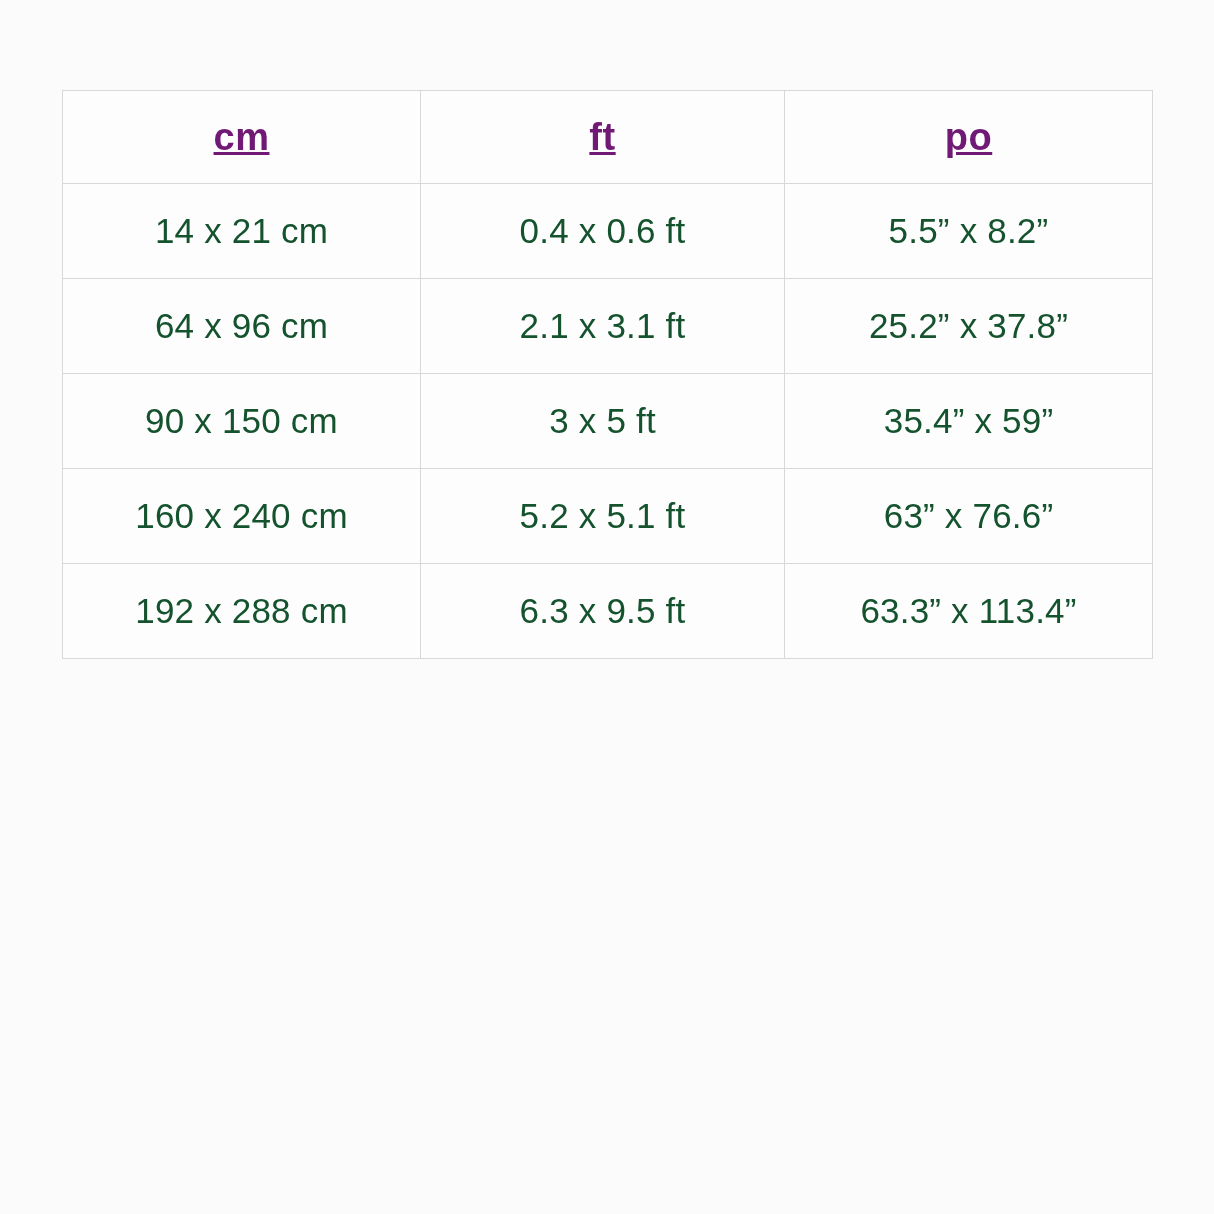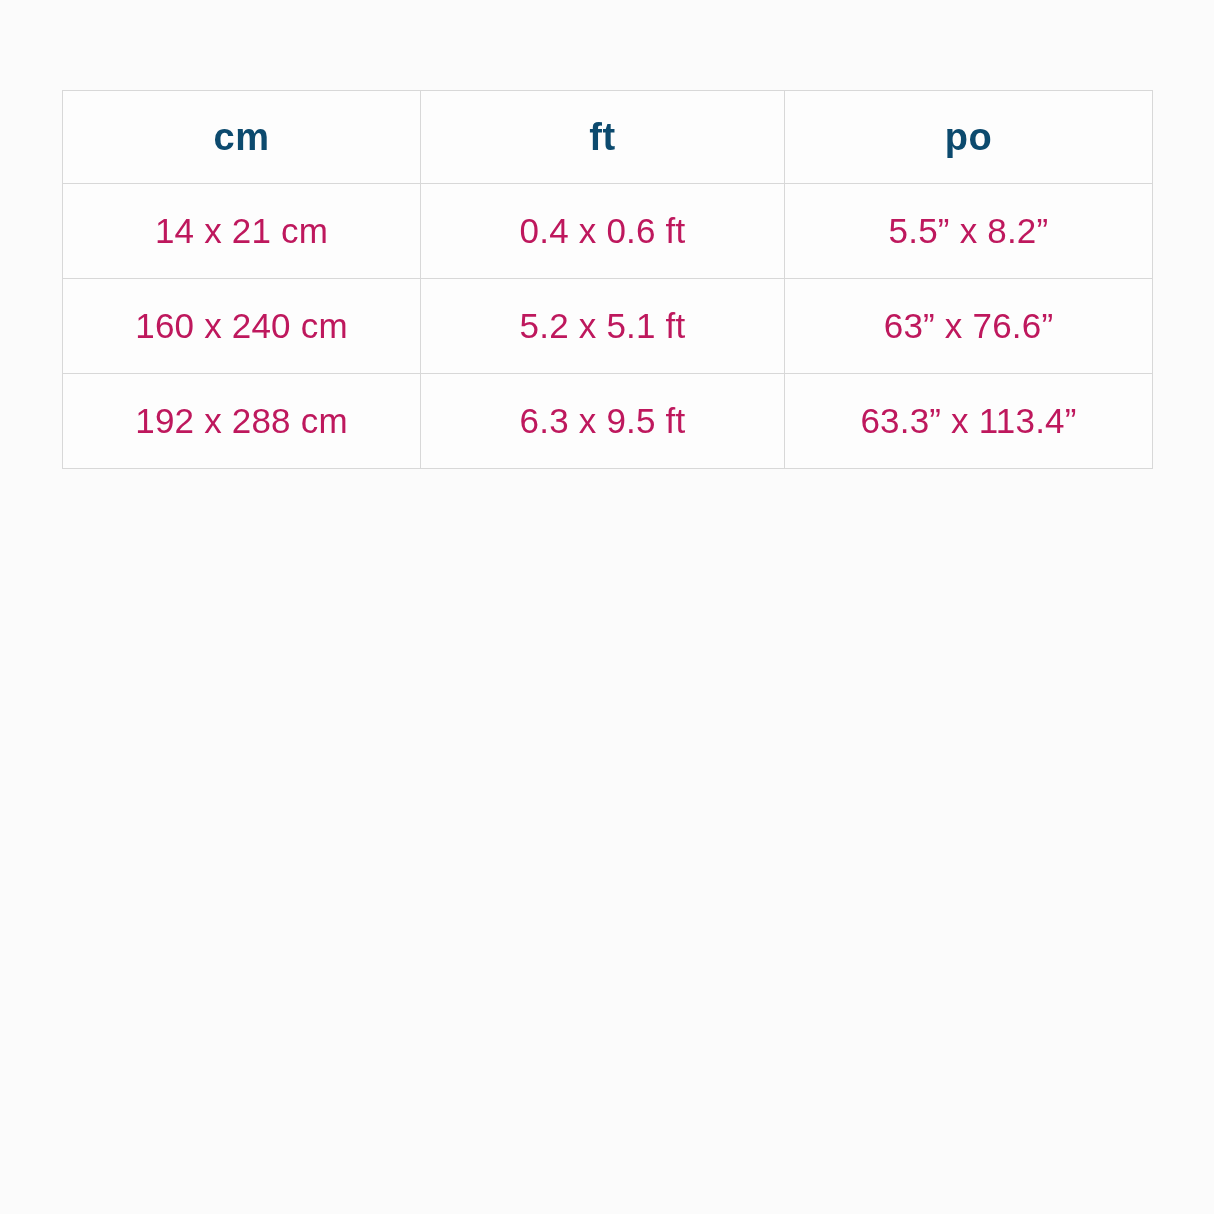--- a/index.html
+++ b/index.html
@@ -41,27 +41,28 @@
     border: 1px solid #d8d8d8;
     text-align: center;
     vertical-align: middle;
     padding: 0;
   }
   table.size-table thead th {
     height: 92px;
     font-size: 38px;
     font-weight: bold;
     letter-spacing: 0.5px;
-    color: #0c4a6e;
+    color: #701a75;
+    text-decoration: underline;
   }
   table.size-table tbody td {
     height: 94px;
     font-size: 35px;
     font-weight: normal;
-    color: #be185d;
+    color: #14532d;
     letter-spacing: 0.2px;
   }
 </style>
 </head>
 <body>
 
 <div class="page">
   <div class="table-wrap">
     <table class="size-table">
       <colgroup>
@@ -76,20 +77,30 @@
           <th>po</th>
         </tr>
       </thead>
       <tbody>
         <tr>
           <td>14 x 21 cm</td>
           <td>0.4 x 0.6 ft</td>
           <td>5.5” x 8.2”</td>
         </tr>
         <tr>
+          <td>64 x 96 cm</td>
+          <td>2.1 x 3.1 ft</td>
+          <td>25.2” x 37.8”</td>
+        </tr>
+        <tr>
+          <td>90 x 150 cm</td>
+          <td>3 x 5 ft</td>
+          <td>35.4” x 59”</td>
+        </tr>
+        <tr>
           <td>160 x 240 cm</td>
           <td>5.2 x 5.1 ft</td>
           <td>63” x 76.6”</td>
         </tr>
         <tr>
           <td>192 x 288 cm</td>
           <td>6.3 x 9.5 ft</td>
           <td>63.3” x 113.4”</td>
         </tr>
       </tbody>

